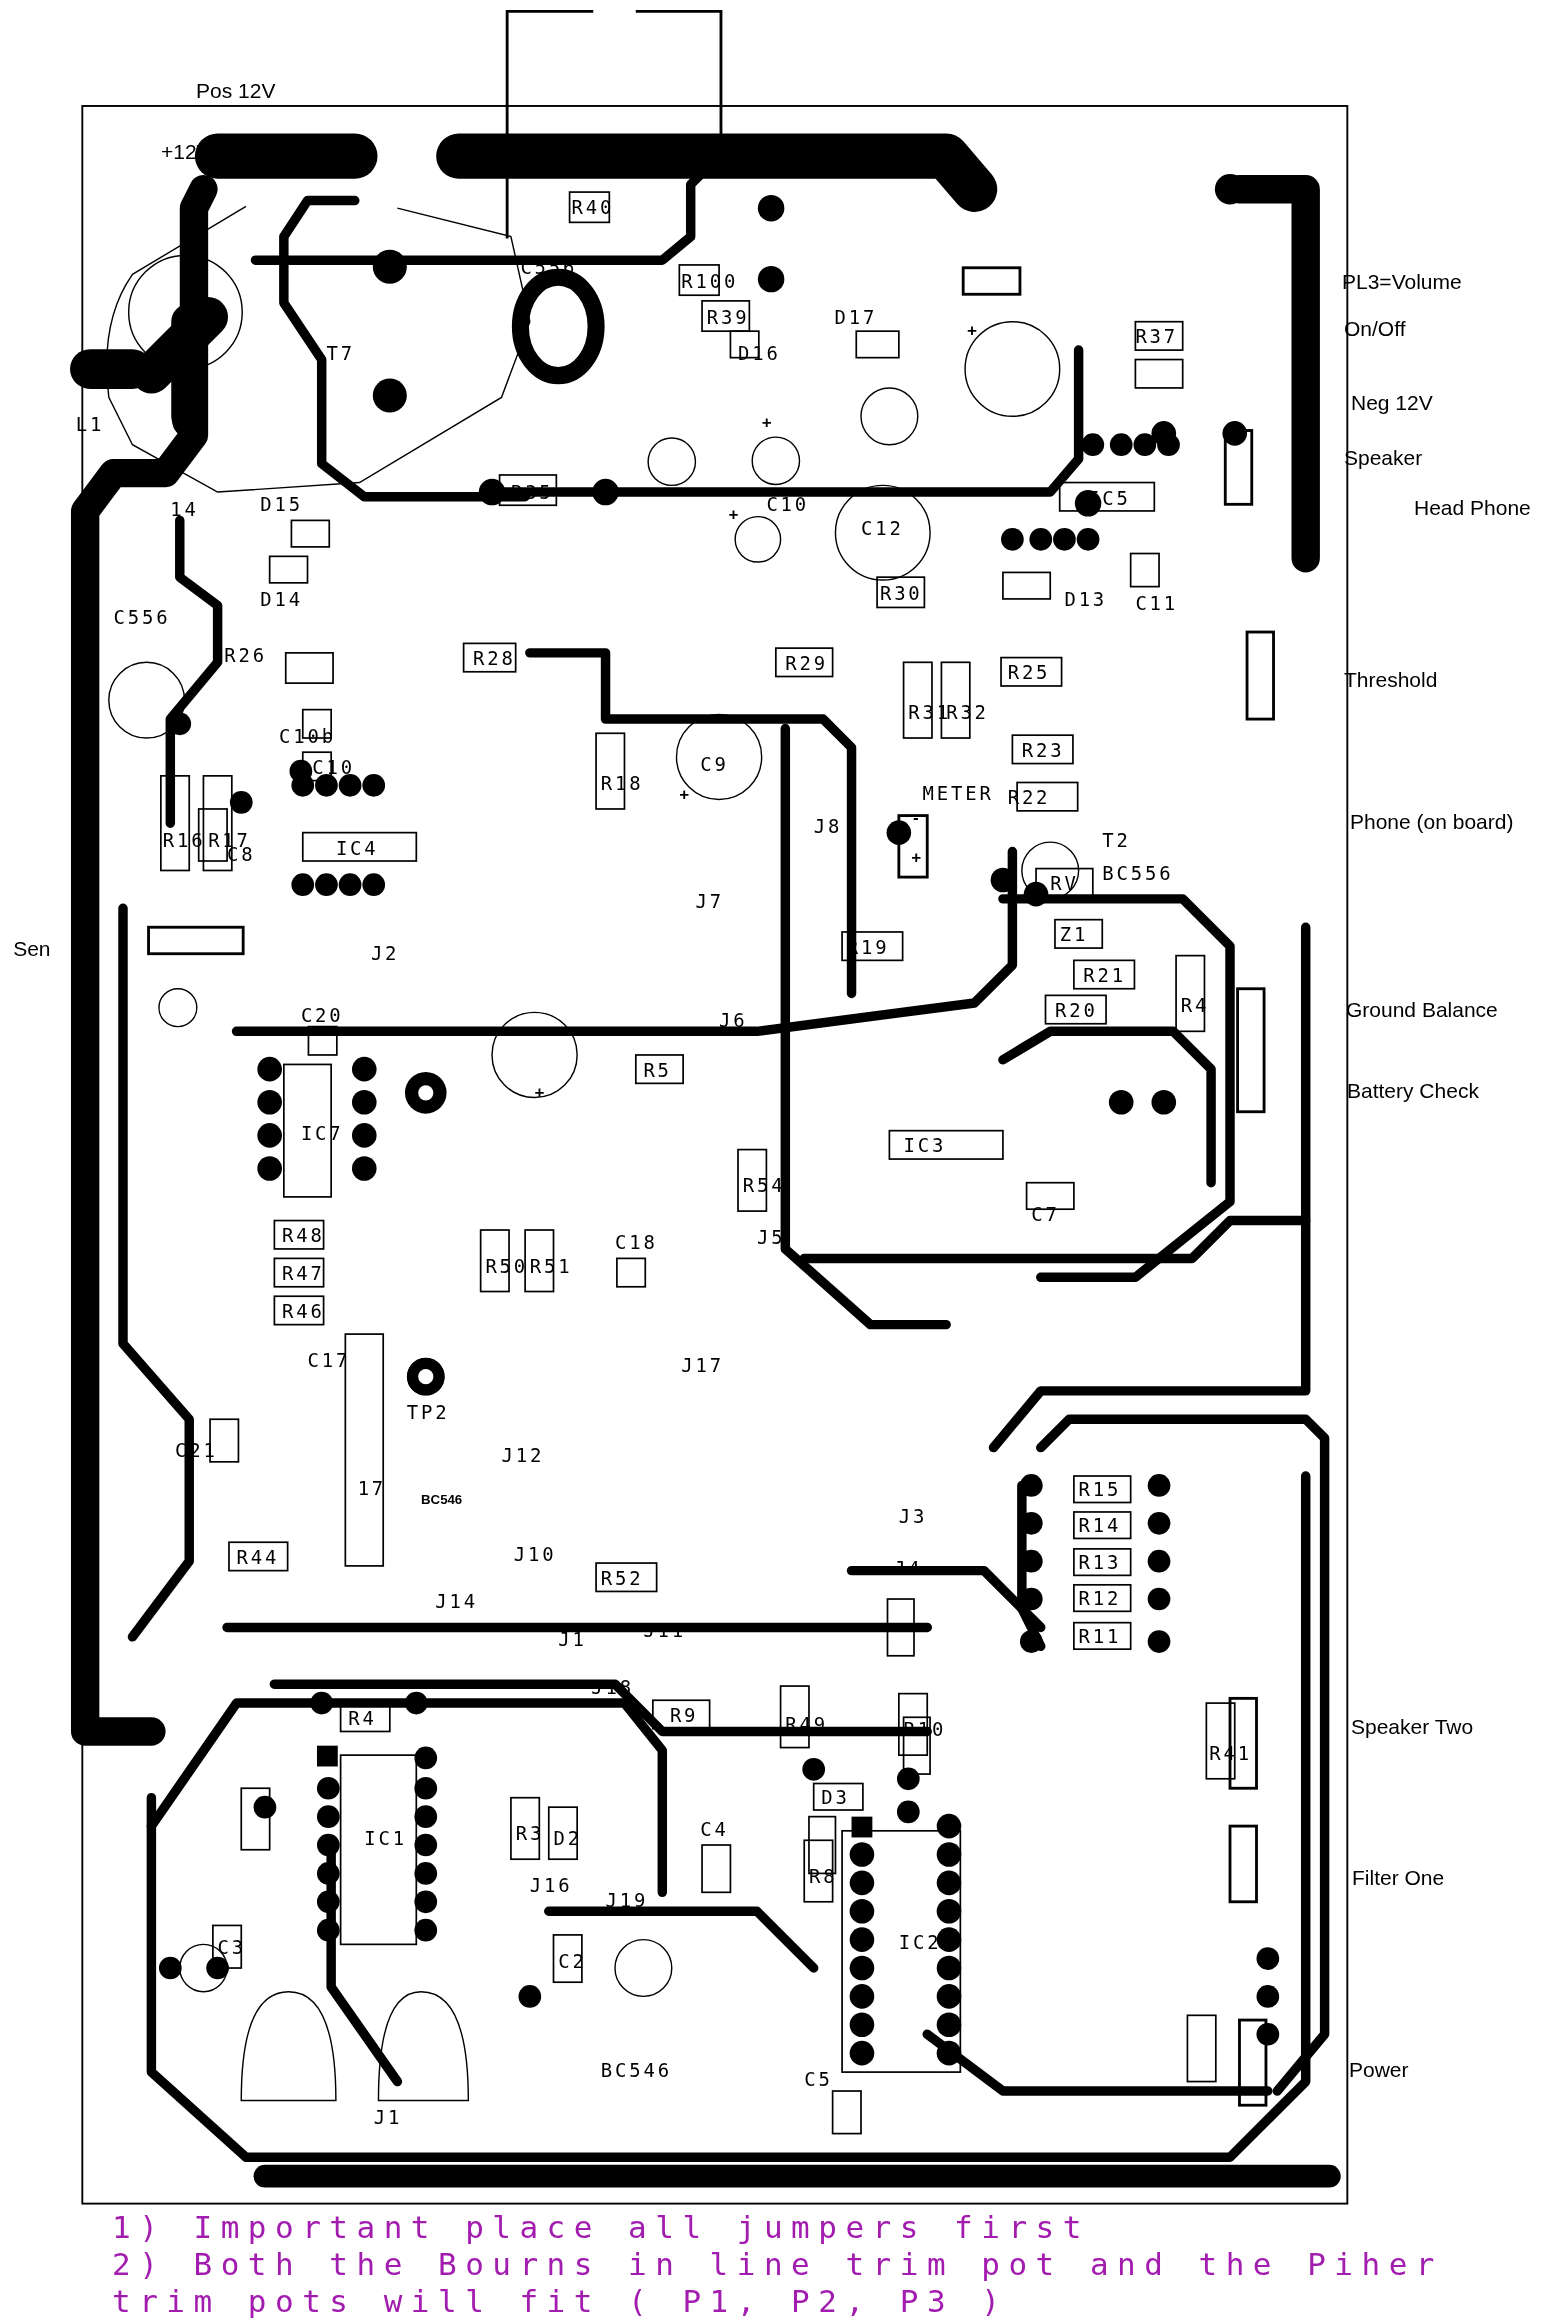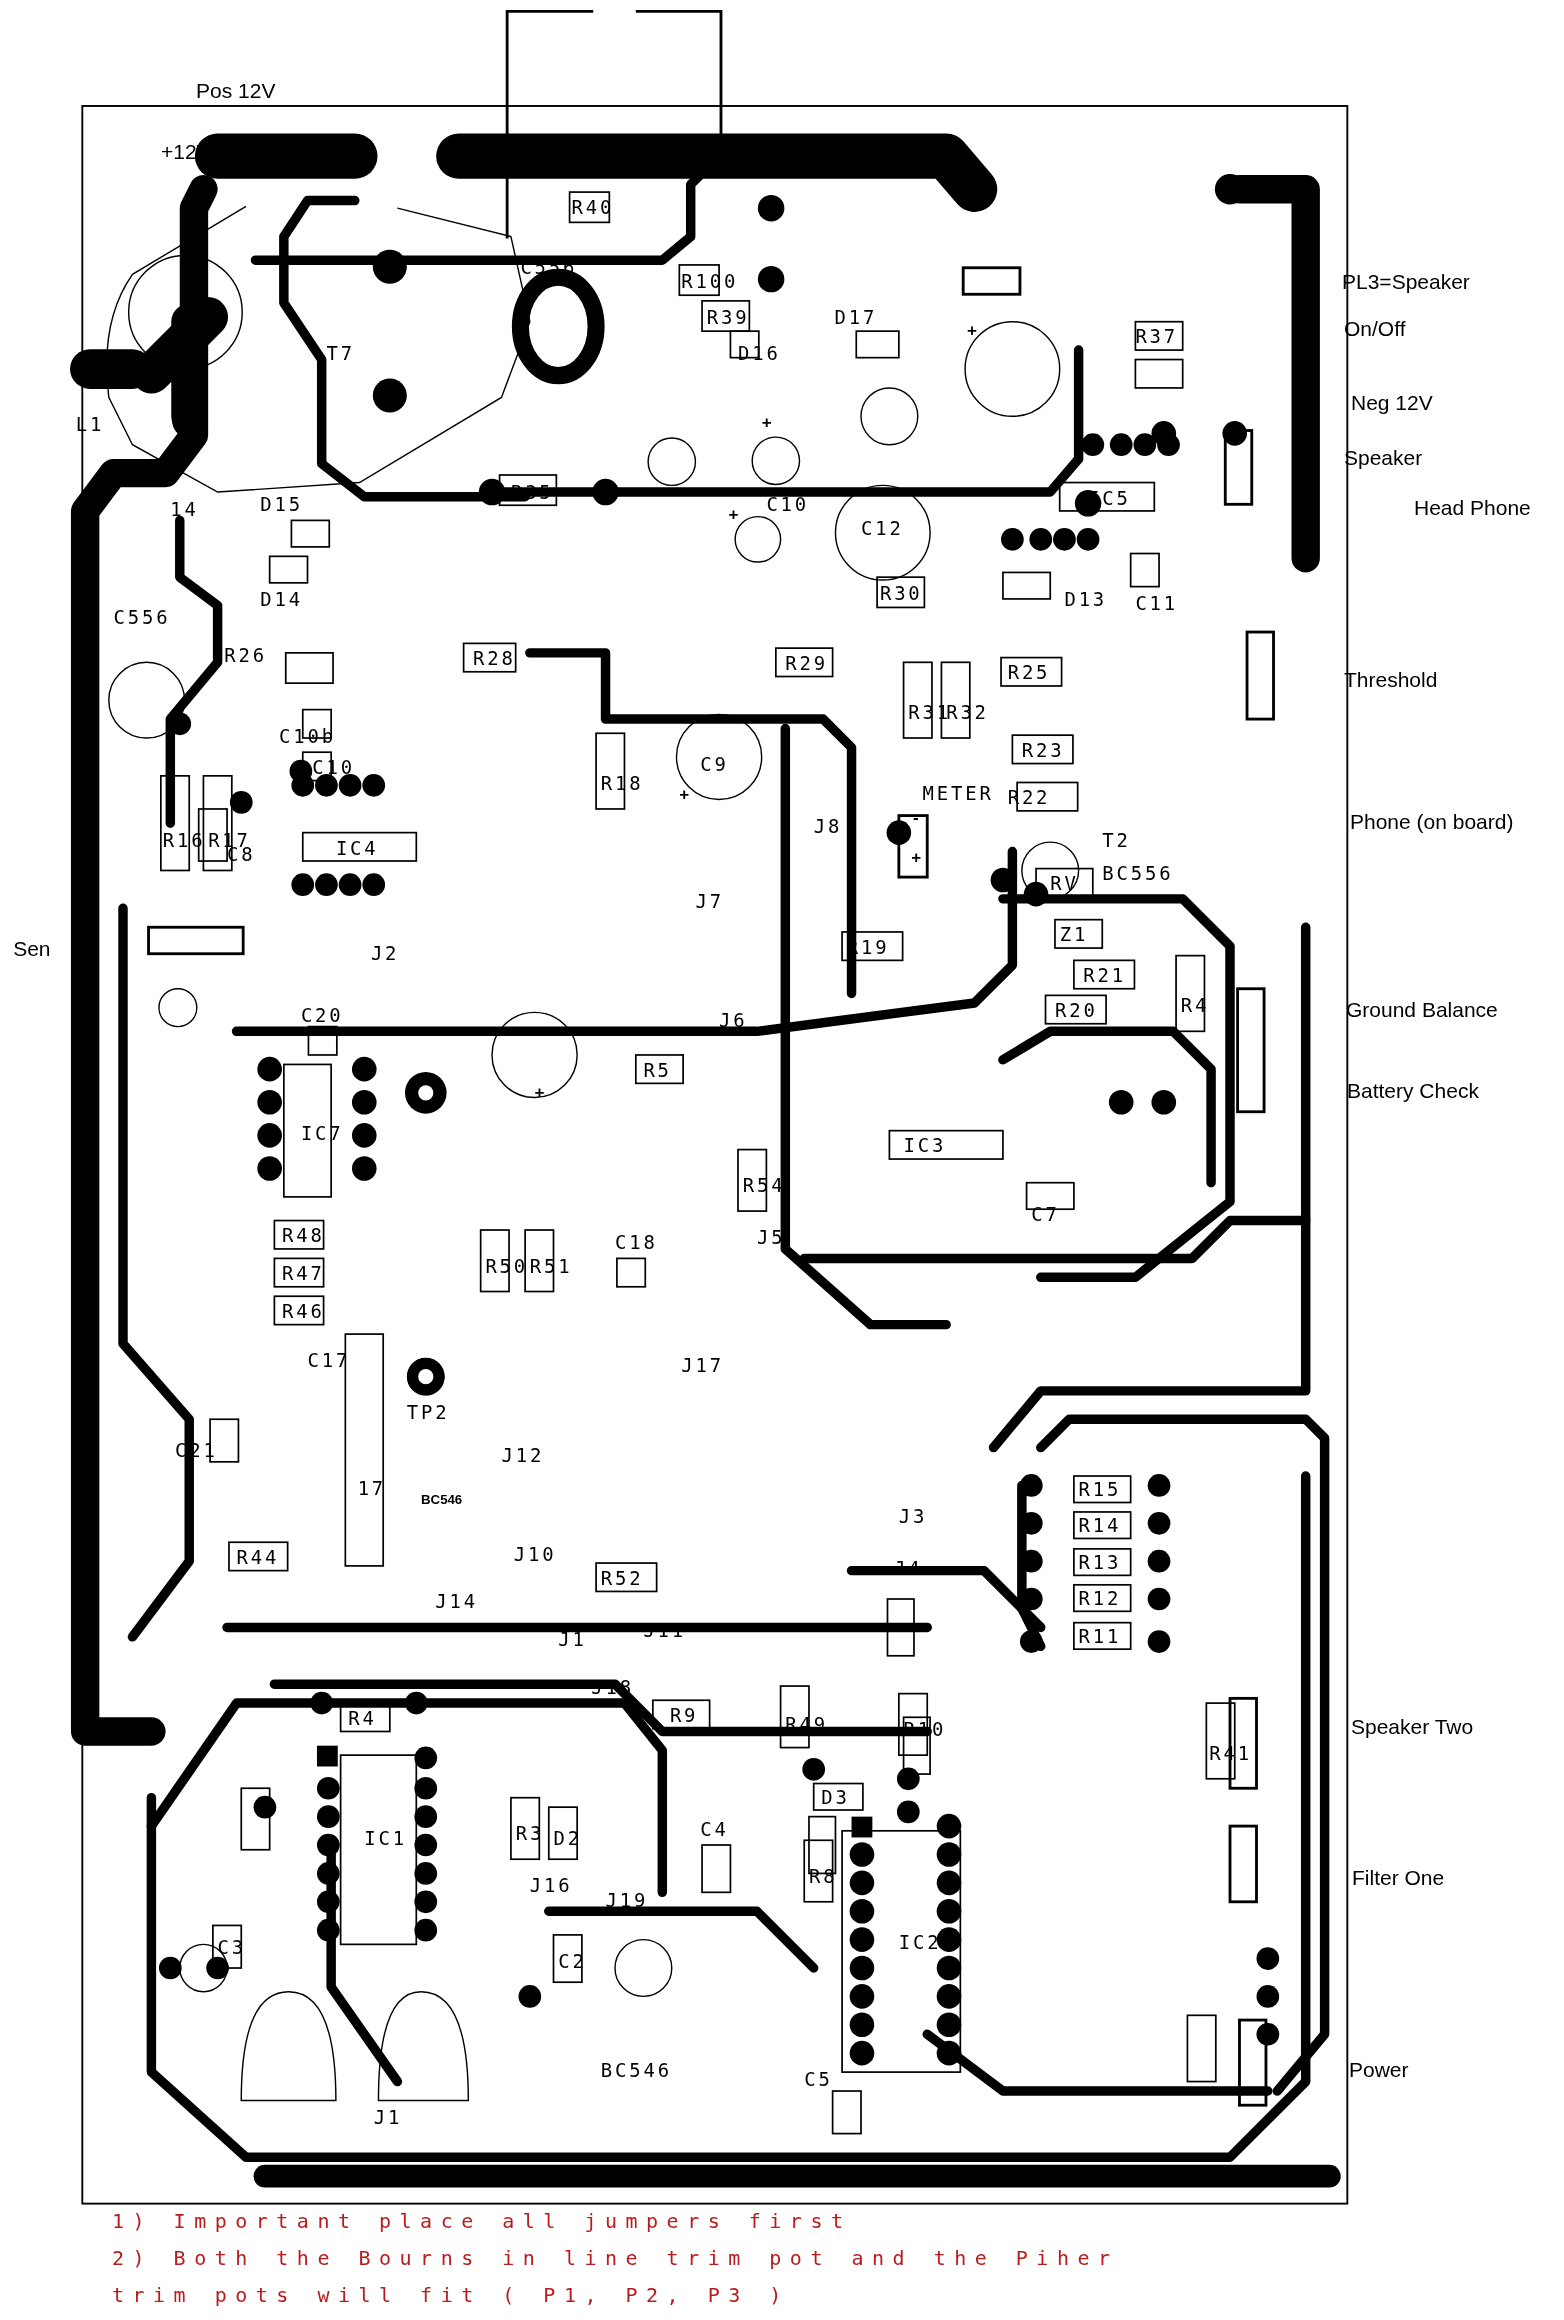--- a/index.html
+++ b/index.html
@@ -1,19 +1,19 @@
 <!DOCTYPE html>
 <html style="font-size:15px"><head>
 <meta charset="utf-8">
 <style>
   html, body { margin:0; padding:0; background:#ffffff; }
   body { width:1564px; height:2320px; position:relative; overflow:hidden; font-family:"Liberation Sans", sans-serif; }
   #pcb { position:absolute; left:0; top:0; width:1564px; height:2320px; }
   .lbl { position:absolute; font-family:"Liberation Sans", sans-serif; font-weight:normal; font-size:21px; color:#000; white-space:nowrap; }
-  .note { position:absolute; left:112px; font-family:"DejaVu Sans Mono", monospace; font-size:20px; letter-spacing:8.5px; color:#b91c1c; font-weight:200; white-space:nowrap; }
+  .note { position:absolute; left:112px; font-family:"DejaVu Sans Mono", monospace; font-size:31px; letter-spacing:8.5px; color:#a21caf; font-weight:200; white-space:nowrap; }
   .cmp text { font-family:"DejaVu Sans Mono", monospace; font-size:20px; fill:#000; letter-spacing:3px; }
 </style>
 </head>
 <body>
 
 <svg id="pcb" viewBox="0 0 1653 2452" xmlns="http://www.w3.org/2000/svg">
 
   <rect x="87" y="112" width="1337" height="2217" fill="none" stroke="#000" stroke-width="2"></rect>
 
   <polyline points="536,252 536,12 627,12" fill="none" stroke="#000" stroke-width="3"></polyline>
@@ -401,21 +401,21 @@
     <text x="718" y="845">+</text>
     <text x="565" y="1160">+</text>
     <text x="155" y="2055">+</text>
   </g>
 </svg>
 
 <div class="lbl" style="left:196px; top:79px;">Pos 12V</div>
 <div class="lbl" style="left:161px; top:140px;">+12V</div>
 <div class="lbl" style="left:13.2px; top:937px;">Sen</div>
 
-<div class="lbl" style="left:1342px; top:270px;">PL3=Speaker</div>
+<div class="lbl" style="left:1342px; top:270px;">PL3=Volume</div>
 <div class="lbl" style="left:1344px; top:317px;">On/Off</div>
 <div class="lbl" style="left:1351px; top:391px;">Neg 12V</div>
 <div class="lbl" style="left:1344px; top:446px;">Speaker</div>
 <div class="lbl" style="left:1414px; top:496px;">Head Phone</div>
 <div class="lbl" style="left:1344px; top:668px;">Threshold</div>
 <div class="lbl" style="left:1350px; top:810px;">Phone (on board)</div>
 <div class="lbl" style="left:1346px; top:998px;">Ground Balance</div>
 <div class="lbl" style="left:1347px; top:1079px;">Battery Check</div>
 <div class="lbl" style="left:1351px; top:1715px;">Speaker Two</div>
 <div class="lbl" style="left:1352px; top:1866px;text-align:right;">Filter One</div>

